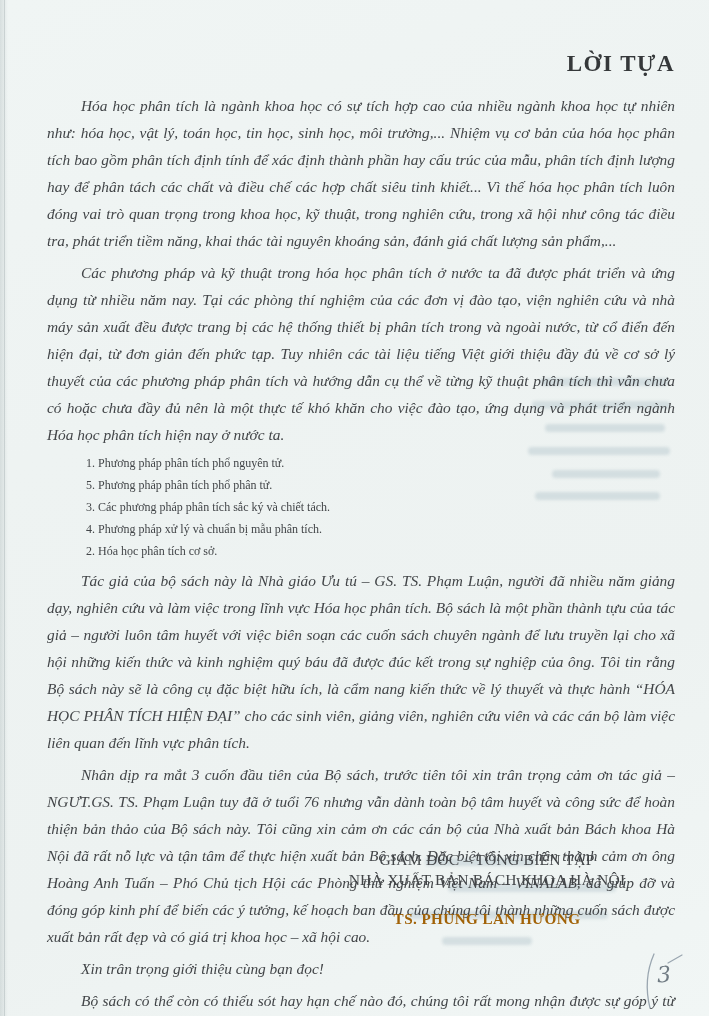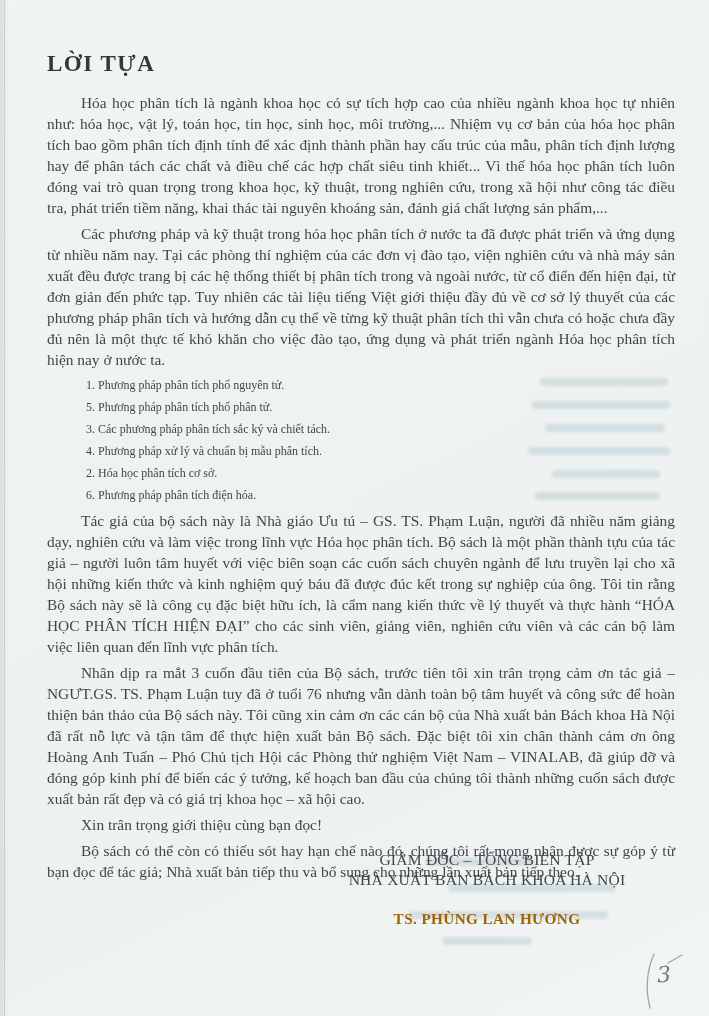--- a/index.html
+++ b/index.html
@@ -22,34 +22,35 @@
   }
   .edge-hairline{
     position:absolute;left:4px;top:0;width:1px;height:100%;
     background:rgba(140,152,154,0.30);
   }
   .content{
     position:absolute;left:47px;top:50px;width:628px;
     color:var(--ink);
   }
   .page-title{
-    text-align:left;
+    text-align:right;
     font-size:23px;
     font-weight:bold;
     letter-spacing:1.5px;
     color:var(--title-ink);
     margin-bottom:14px;
     line-height:28px;
   }
   .para{
     font-size:15.4px;
-    line-height:21px;
+    line-height:27px;
     text-align:justify;
     text-indent:34px;
     margin-bottom:5px;
+    font-style:italic;
   }
   .book-list{margin:2px 0 4px 0;}
   .book-item{
     font-size:12px;
     line-height:21.9px;
     padding-left:39px;
   }
   .signature{
     position:absolute;
     left:307px;top:850px;width:360px;
@@ -100,21 +101,20 @@
 
   <p class="para">Hóa học phân tích là ngành khoa học có sự tích hợp cao của nhiều ngành khoa học tự nhiên như: hóa học, vật lý, toán học, tin học, sinh học, môi trường,... Nhiệm vụ cơ bản của hóa học phân tích bao gồm phân tích định tính để xác định thành phần hay cấu trúc của mẫu, phân tích định lượng hay để phân tách các chất và điều chế các hợp chất siêu tinh khiết... Vì thế hóa học phân tích luôn đóng vai trò quan trọng trong khoa học, kỹ thuật, trong nghiên cứu, trong xã hội như công tác điều tra, phát triển tiềm năng, khai thác tài nguyên khoáng sản, đánh giá chất lượng sản phẩm,...</p>
   <p class="para">Các phương pháp và kỹ thuật trong hóa học phân tích ở nước ta đã được phát triển và ứng dụng từ nhiều năm nay. Tại các phòng thí nghiệm của các đơn vị đào tạo, viện nghiên cứu và nhà máy sản xuất đều được trang bị các hệ thống thiết bị phân tích trong và ngoài nước, từ cổ điển đến hiện đại, từ đơn giản đến phức tạp. Tuy nhiên các tài liệu tiếng Việt giới thiệu đầy đủ về cơ sở lý thuyết của các phương pháp phân tích và hướng dẫn cụ thể về từng kỹ thuật phân tích thì vẫn chưa có hoặc chưa đầy đủ nên là một thực tế khó khăn cho việc đào tạo, ứng dụng và phát triển ngành Hóa học phân tích hiện nay ở nước ta.</p>
 
   <div class="book-list">
     <div class="book-item">1. Phương pháp phân tích phổ nguyên tử.</div>
     <div class="book-item">5. Phương pháp phân tích phổ phân tử.</div>
     <div class="book-item">3. Các phương pháp phân tích sắc ký và chiết tách.</div>
     <div class="book-item">4. Phương pháp xử lý và chuẩn bị mẫu phân tích.</div>
     <div class="book-item">2. Hóa học phân tích cơ sở.</div>
-    <div class="book-item">6. Phương pháp phân tích điện hóa.</div>
   </div>
 
   <p class="para">Tác giả của bộ sách này là Nhà giáo Ưu tú – GS. TS. Phạm Luận, người đã nhiều năm giảng dạy, nghiên cứu và làm việc trong lĩnh vực Hóa học phân tích. Bộ sách là một phần thành tựu của tác giả – người luôn tâm huyết với việc biên soạn các cuốn sách chuyên ngành để lưu truyền lại cho xã hội những kiến thức và kinh nghiệm quý báu đã được đúc kết trong sự nghiệp của ông. Tôi tin rằng Bộ sách này sẽ là công cụ đặc biệt hữu ích, là cẩm nang kiến thức về lý thuyết và thực hành “HÓA HỌC PHÂN TÍCH HIỆN ĐẠI” cho các sinh viên, giảng viên, nghiên cứu viên và các cán bộ làm việc liên quan đến lĩnh vực phân tích.</p>
   <p class="para">Nhân dịp ra mắt 3 cuốn đầu tiên của Bộ sách, trước tiên tôi xin trân trọng cảm ơn tác giả – NGƯT.GS. TS. Phạm Luận tuy đã ở tuổi 76 nhưng vẫn dành toàn bộ tâm huyết và công sức để hoàn thiện bản thảo của Bộ sách này. Tôi cũng xin cảm ơn các cán bộ của Nhà xuất bản Bách khoa Hà Nội đã rất nỗ lực và tận tâm để thực hiện xuất bản Bộ sách. Đặc biệt tôi xin chân thành cảm ơn ông Hoàng Anh Tuấn – Phó Chủ tịch Hội các Phòng thử nghiệm Việt Nam – VINALAB, đã giúp đỡ và đóng góp kinh phí để biến các ý tưởng, kế hoạch ban đầu của chúng tôi thành những cuốn sách được xuất bản rất đẹp và có giá trị khoa học – xã hội cao.</p>
   <p class="para">Xin trân trọng giới thiệu cùng bạn đọc!</p>
   <p class="para">Bộ sách có thể còn có thiếu sót hay hạn chế nào đó, chúng tôi rất mong nhận được sự góp ý từ bạn đọc để tác giả; Nhà xuất bản tiếp thu và bổ sung cho những lần xuất bản tiếp theo.</p>
 </div>
 
 <div class="signature">
   <div class="sig-role">GIÁM ĐỐC – TỔNG BIÊN TẬP</div>

